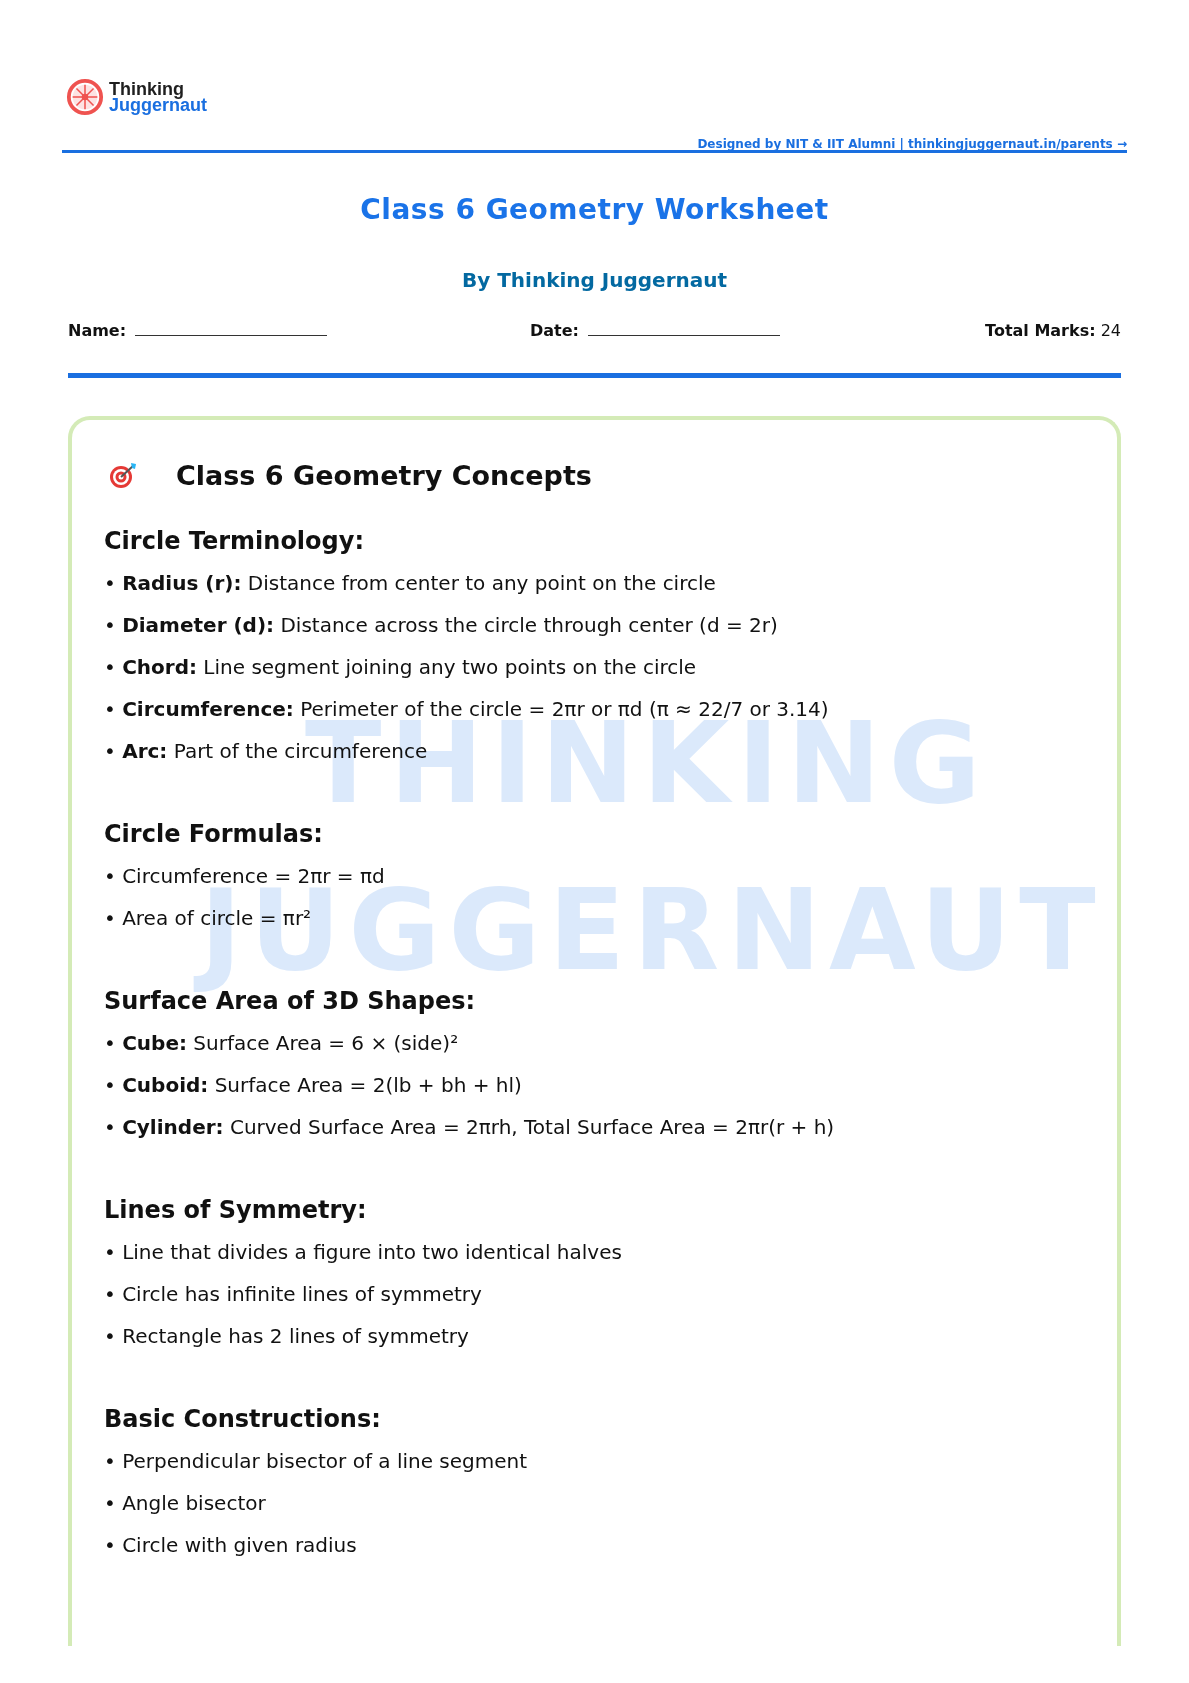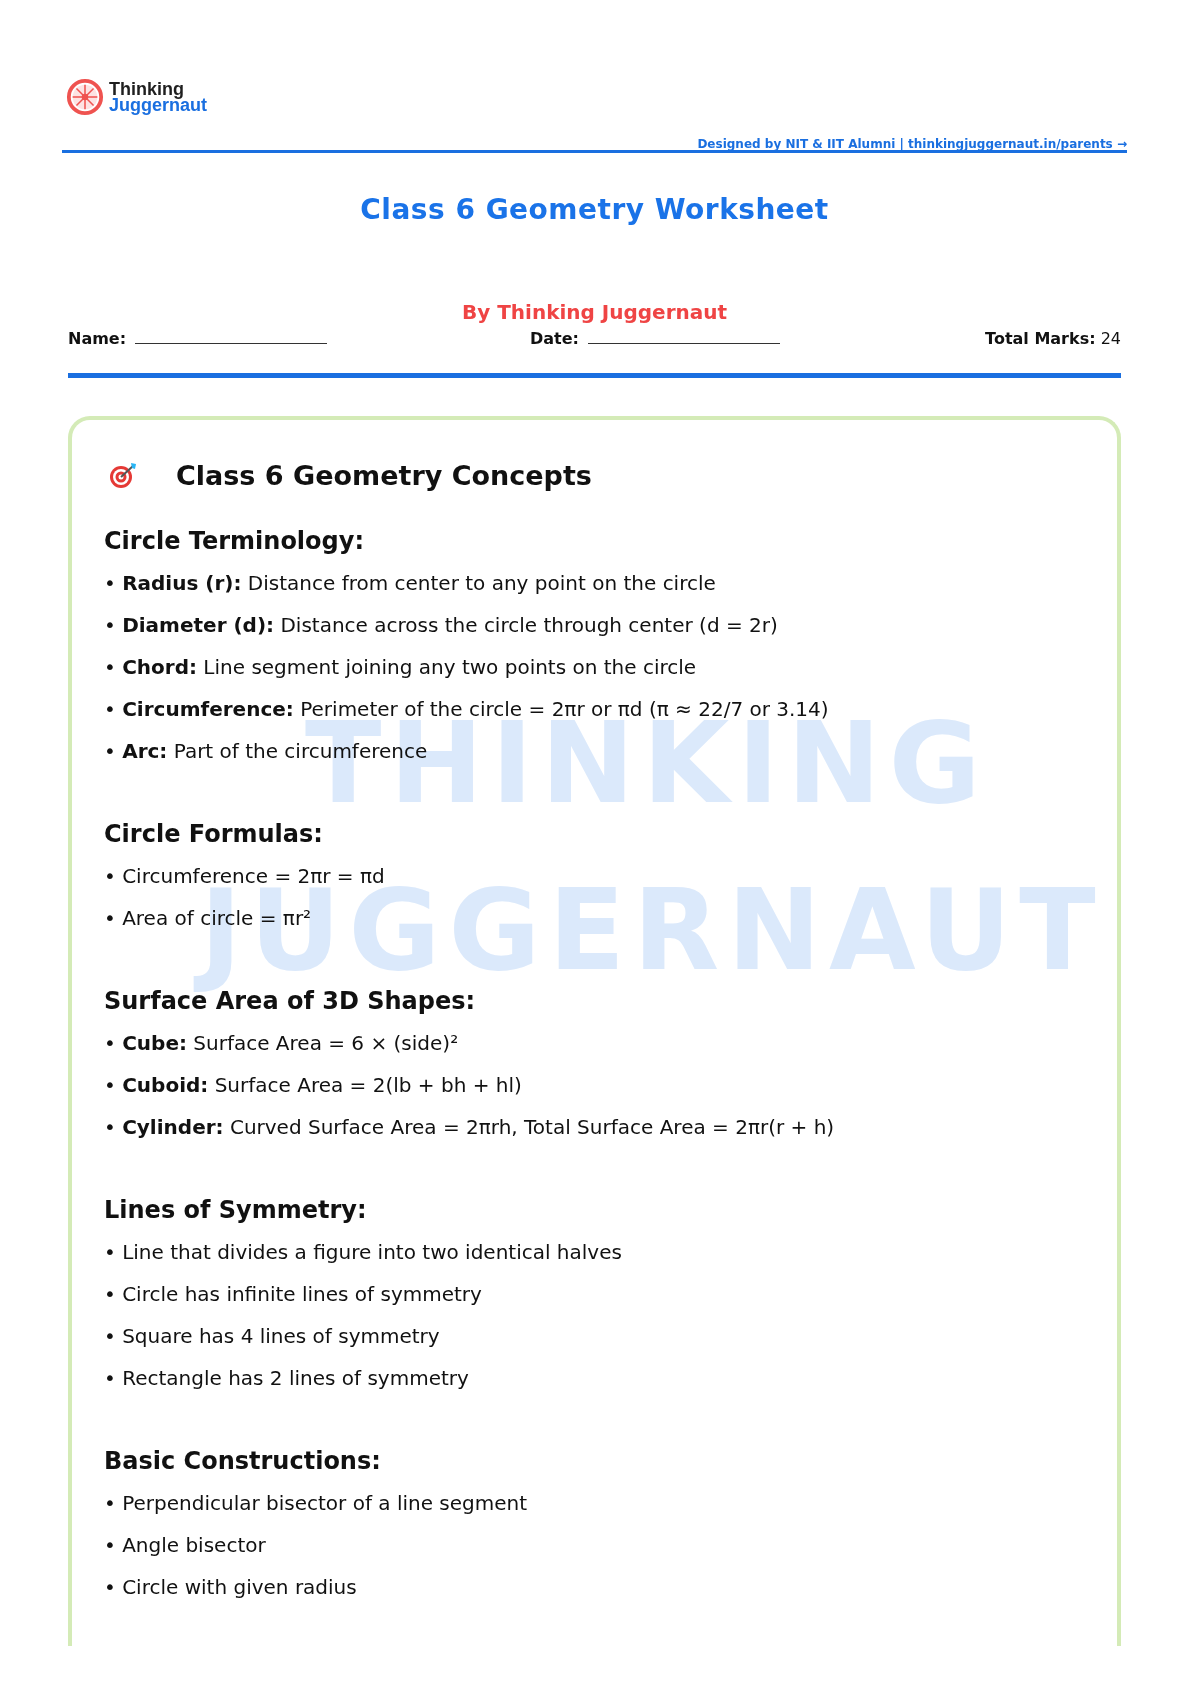--- a/index.html
+++ b/index.html
@@ -19,26 +19,25 @@
     .tagline {
       position: absolute; right: 0; top: 26px; color: #1a6fe0;
       font-size: 12px; font-weight: bold; margin-top: 41px;
     }
     .title {
       position: absolute; left: 0; right: 0; top: 193px; text-align: center;
       color: #1a73e8; font-size: 28px; font-weight: bold; letter-spacing: 0.5px;
     }
     .subtitle {
       position: absolute; left: 0; right: 0; top: 268px; text-align: center;
-      color: #ef4444; font-size: 20px; font-weight: bold; margin-top: 32px;
+      color: #0369a1; font-size: 20px; font-weight: bold;
     }
     .meta-row {
       position: absolute; left: 68px; right: 68px; top: 321px; height: 30px;
       font-size: 16px;
-      margin-top: 8px;
     }
     .meta-row .lbl { font-weight: bold; }
     .meta-name { position: absolute; left: 0; top: 0; }
     .meta-date { position: absolute; left: 462px; top: 0; }
     .meta-marks { position: absolute; right: 0; top: 0; }
     .blank { display: inline-block; width: 192px; border-bottom: 1.5px solid #333; height: 14px; margin-left: 4px; vertical-align: baseline; }
     .rule { position: absolute; left: 68px; right: 68px; top: 373px; height: 5px; background: #1a6fe0; }
     .card {
       position: absolute; left: 68px; right: 68px; top: 416px; height: 1230px;
       border: 4px solid #d4ebb7; border-bottom: none; border-radius: 22px 22px 0 0;
@@ -138,21 +137,20 @@
 
   <div class="section-h">Surface Area of 3D Shapes:</div>
   <div class="item">• <span class="b">Cube:</span><span> Surface Area = 6 × (side)²</span></div>
   <div class="item">• <span class="b">Cuboid:</span><span> Surface Area = 2(lb + bh + hl)</span></div>
   <div class="item">• <span class="b">Cylinder:</span><span> Curved Surface Area = 2πrh, Total Surface Area = 2πr(r + h)</span></div>
   <div class="gap"></div>
 
   <div class="section-h">Lines of Symmetry:</div>
   <div class="item">• <span>Line that divides a figure into two identical halves</span></div>
   <div class="item">• <span>Circle has infinite lines of symmetry</span></div>
-  <div class="item">• <span>Square has 4 lines of symmetry</span></div>
   <div class="item">• <span>Rectangle has 2 lines of symmetry</span></div>
   <div class="gap"></div>
 
   <div class="section-h">Basic Constructions:</div>
   <div class="item">• <span>Perpendicular bisector of a line segment</span></div>
   <div class="item">• <span>Angle bisector</span></div>
   <div class="item">• <span>Circle with given radius</span></div>
 </div>
 
 </body></html>

